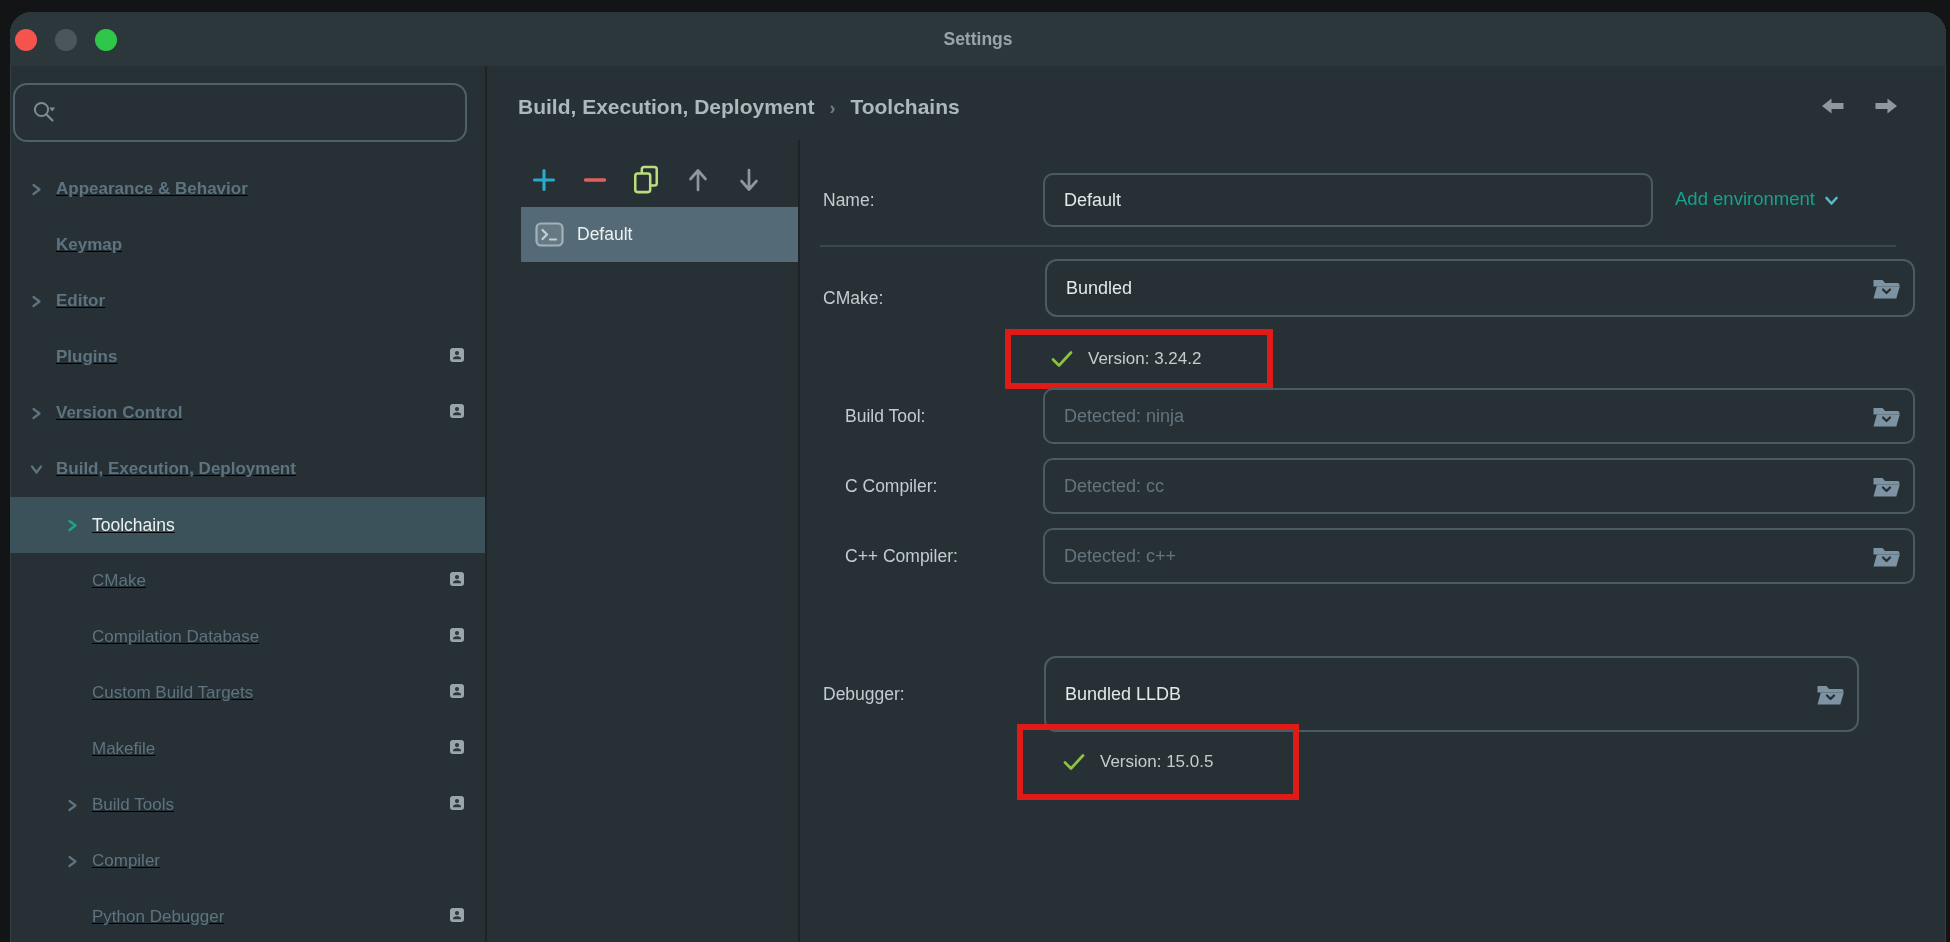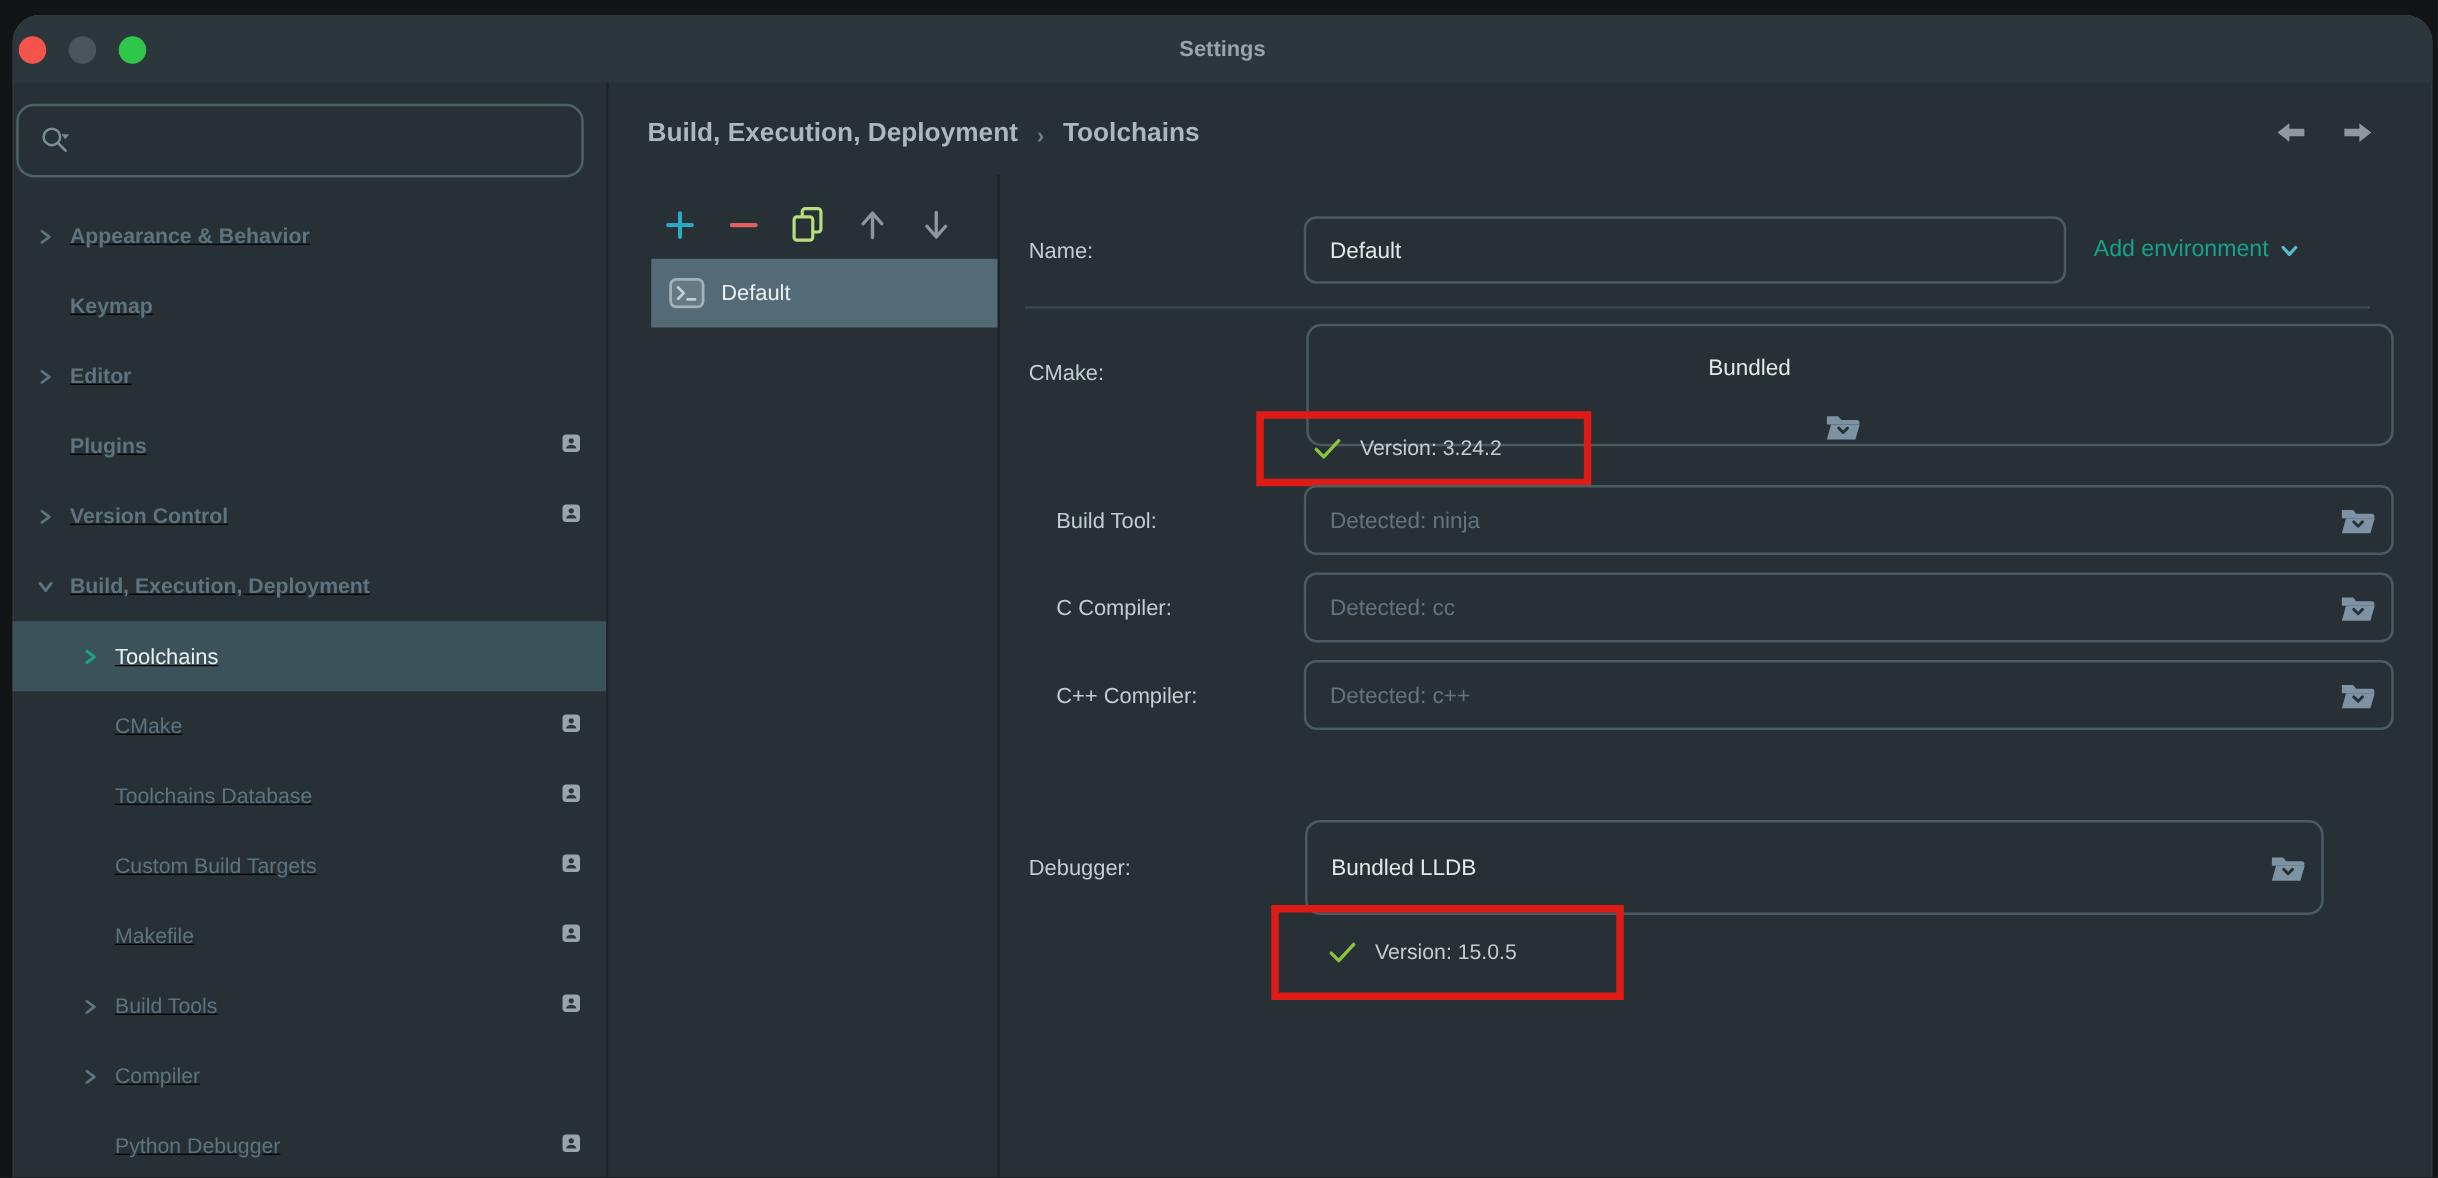--- a/index.html
+++ b/index.html
@@ -147,21 +147,21 @@
     <span class="chev"></span>
     <span class="slabel">CMake</span>
     <span class="badge"><svg width="16" height="16" viewBox="0 0 16 16">
           <rect x="1" y="1" width="14" height="14" rx="3" fill="#9aa5a9"></rect>
           <circle cx="8" cy="6.1" r="2.1" fill="#2c373c"></circle>
           <path d="M3.9 12.3 a4.1 3.1 0 0 1 8.2 0 z" fill="#2c373c"></path>
         </svg></span>
   </div>
   <div class="abs srow l2" style="top:609px">
     <span class="chev"></span>
-    <span class="slabel">Toolchains Database</span>
+    <span class="slabel">Compilation Database</span>
     <span class="badge"><svg width="16" height="16" viewBox="0 0 16 16">
           <rect x="1" y="1" width="14" height="14" rx="3" fill="#9aa5a9"></rect>
           <circle cx="8" cy="6.1" r="2.1" fill="#2c373c"></circle>
           <path d="M3.9 12.3 a4.1 3.1 0 0 1 8.2 0 z" fill="#2c373c"></path>
         </svg></span>
   </div>
   <div class="abs srow l2" style="top:665px">
     <span class="chev"></span>
     <span class="slabel">Custom Build Targets</span>
     <span class="badge"><svg width="16" height="16" viewBox="0 0 16 16">
@@ -276,21 +276,21 @@
     <span>Add environment</span>
     <span style="display:flex;padding-top:3px;">
       <svg width="15" height="10" viewBox="0 0 15 10">
           <polyline points="2.5,2 7.5,7.5 12.5,2" fill="none" stroke="#56bdd1" stroke-width="2.6" stroke-linecap="round" stroke-linejoin="round"></polyline>
         </svg>
     </span>
   </div>
   <div class="abs hsep" style="left:820px;top:245px;width:1076px;"></div>
 
   <div class="abs flabel" style="left:823px;top:287px;">CMake:</div>
-  <div class="abs fld tall" style="left:1045px;top:259px;width:870px;height:98px;flex-direction:column;">
+  <div class="abs fld tall" style="left:1045px;top:259px;width:870px;height:58px;">
     <input value="Bundled" style="">
     <span class="browse">
       <svg width="30" height="27" viewBox="0 0 30 27">
           <path d="M2.5 5 h9 l2.5 3 h12.5 a2 2 0 0 1 2 2 v1.5 h-26 z" fill="#7d93a3"></path>
           <path d="M2.5 23.5 L5.8 11.5 h23 L25.3 23.5 z" fill="#7d93a3"></path>
           <polyline points="12,14.5 15.5,18 19,14.5" fill="none" stroke="#273135" stroke-width="2.3" stroke-linecap="round" stroke-linejoin="round"></polyline>
         </svg>
     </span>
   </div>
 

